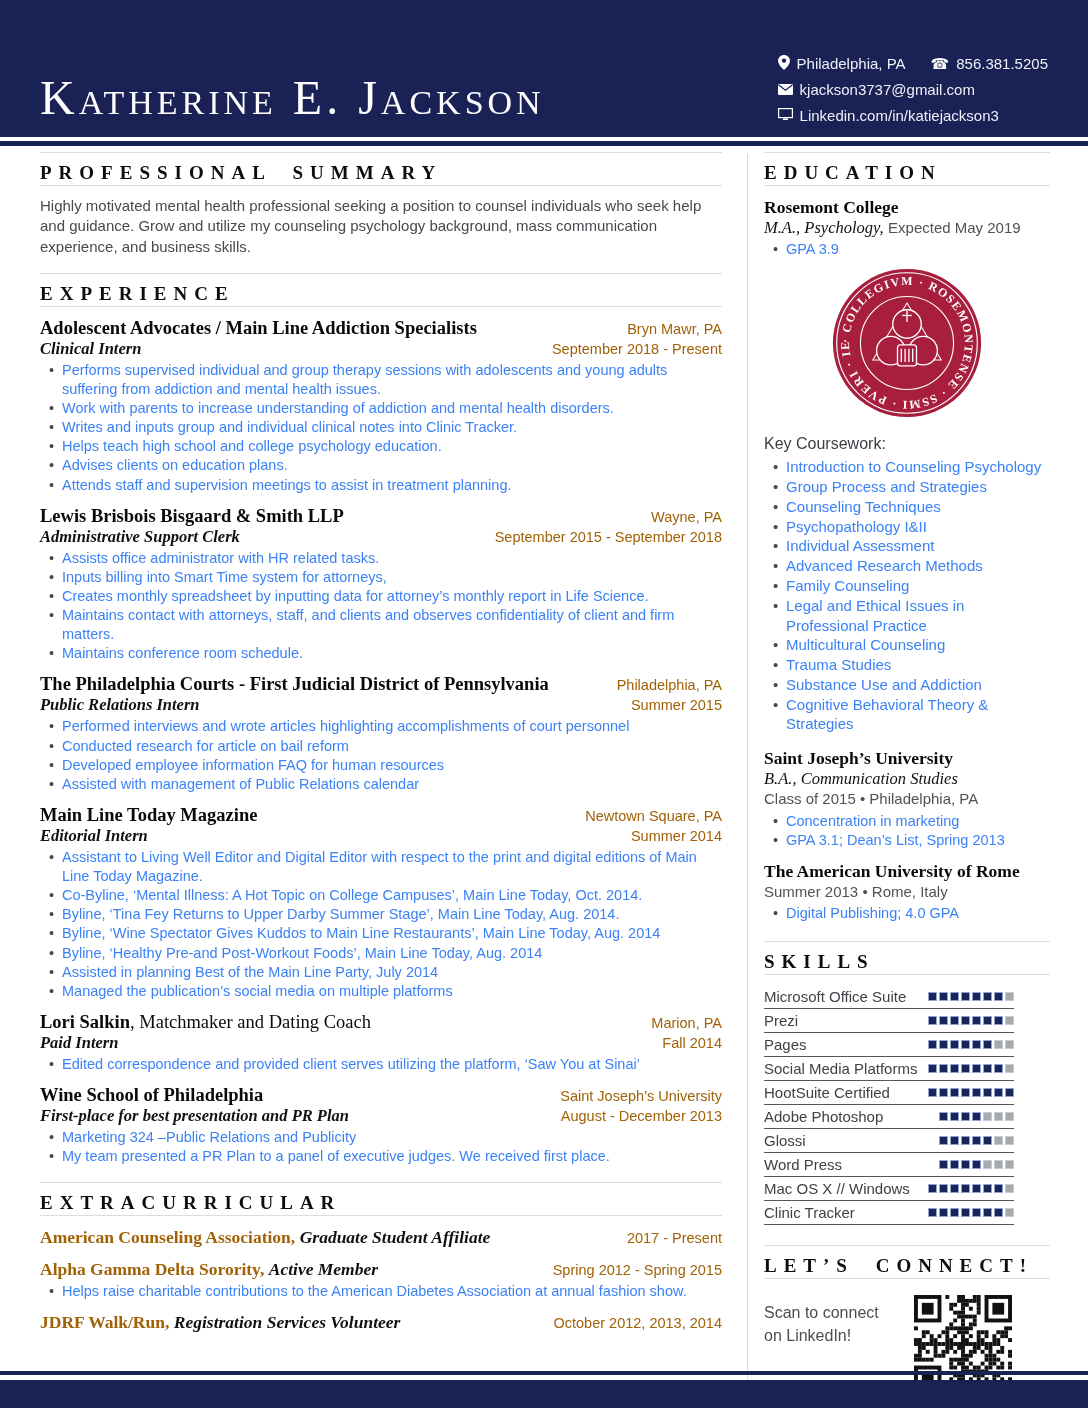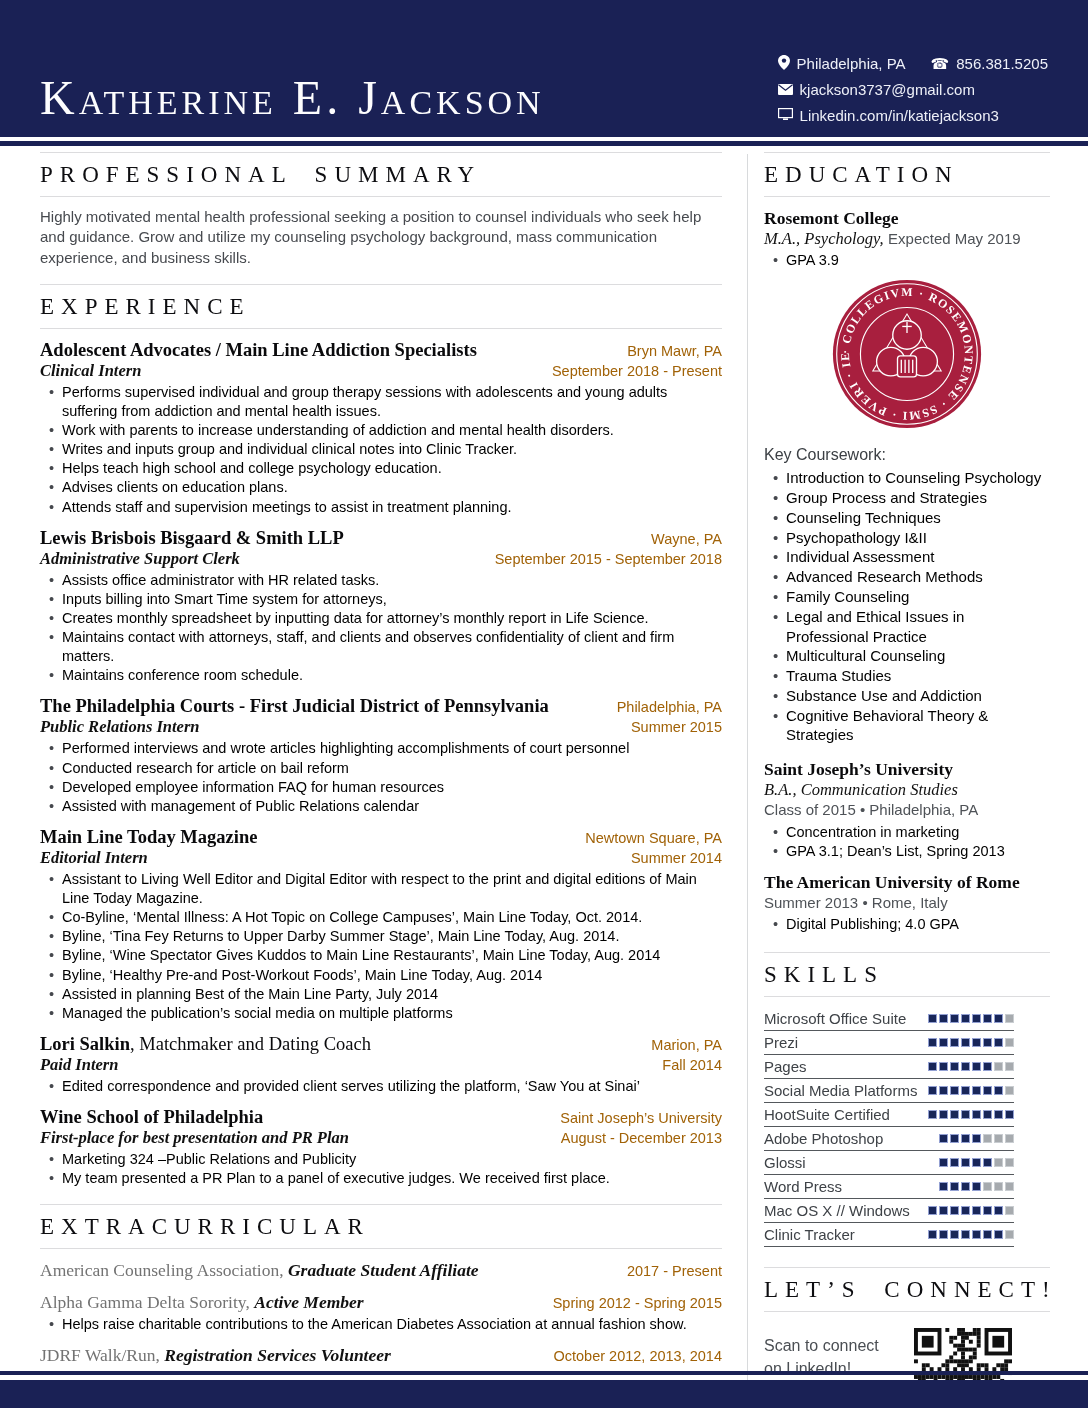--- a/index.html
+++ b/index.html
@@ -20,41 +20,41 @@
   .c-pair { display:flex; align-items:center; gap:7px; margin-left:18px; }
   .c-row:first-child { justify-content:flex-end; }
 
   
   .cols { display:flex; align-items:stretch; padding:6px 38px 0 40px; }
   .left { width:682px; }
   .vdiv { width:1px; background:#d8dadc; margin-left:25px; margin-right:16px; margin-top:2px; }
   .right { flex:1; min-width:0; }
 
   
-  .sec-head { font-family:"Liberation Serif", serif; font-weight:400; font-size:23px;
-              color:#0d0d10; letter-spacing:7px; word-spacing:10px; padding:9px 0 8px;
+  .sec-head { font-family:"Liberation Serif", serif; font-weight:700; font-size:19px;
+              color:#0d0d10; letter-spacing:7px; word-spacing:10px; padding:9px 0 1px;
               border-top:1px solid #dcdcde; border-bottom:1px solid #dcdcde; white-space:nowrap; }
 
   
   .summary-text { font-size:15px; color:#46494e; line-height:1.35; margin:10px 0 16px; }
 
   
   .job { margin-top:11px; }
   .jrow { display:flex; justify-content:space-between; align-items:baseline; gap:10px; }
   .company { font-family:"Liberation Serif", serif; font-weight:700; font-size:18.5px; color:#0a0a0c; }
   .company .rest { font-weight:400; }
   .loc, .dates { font-size:14.5px; color:#a16207; white-space:nowrap; }
   .role { font-family:"Liberation Serif", serif; font-weight:700; font-style:italic; font-size:16.5px; color:#111; }
   ul.bullets { list-style:none; margin-top:2px; }
-  ul.bullets li { font-size:14.5px; color:#000000; line-height:1.32; padding-left:22px; position:relative; }
+  ul.bullets li { font-size:14.5px; color:#3b82f6; line-height:1.32; padding-left:22px; position:relative; }
   ul.bullets li::before { content:"•"; position:absolute; left:9px; color:#45484d; }
 
   
   .x-item { margin-top:11px; }
-  .org { font-family:"Liberation Serif", serif; font-weight:400; font-size:17.5px; color:#737373; }
+  .org { font-family:"Liberation Serif", serif; font-weight:700; font-size:17.5px; color:#a16207; }
   .org-role { font-family:"Liberation Serif", serif; font-weight:700; font-style:italic; font-size:17.5px; color:#111; }
 
   
   .edu-block { margin-top:11px; }
   .school { font-family:"Liberation Serif", serif; font-weight:700; font-size:17.5px; color:#0a0a0c; }
   .degree { font-family:"Liberation Serif", serif; font-weight:400; font-style:italic; font-size:16.5px; color:#111; }
   .deg-rest { font-size:15px; color:#4e5257; }
   .edu-line { font-size:15px; color:#4e5257; line-height:1.35; }
   .seal-wrap { text-align:center; margin:8px 0 4px; }
   .cw-label { font-size:16px; color:#3c4045; margin:12px 0 4px; }

